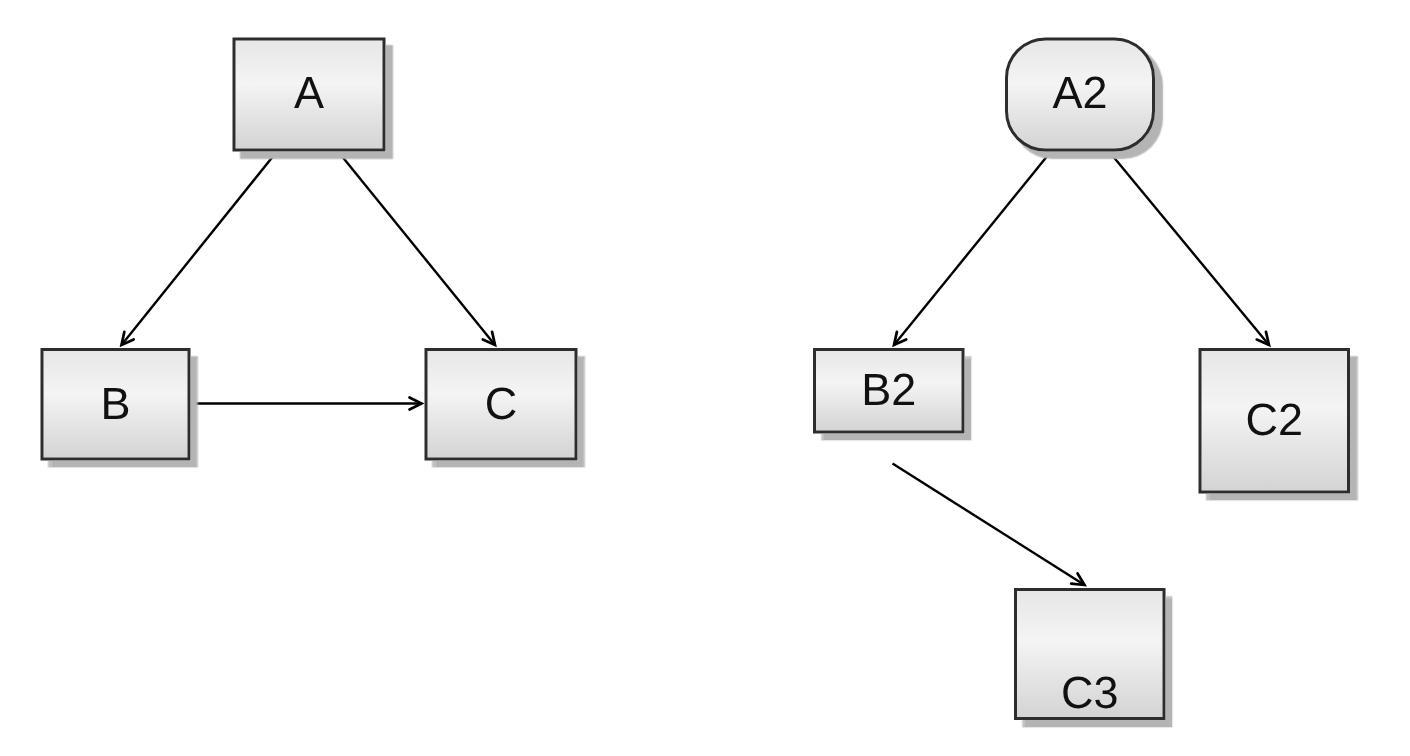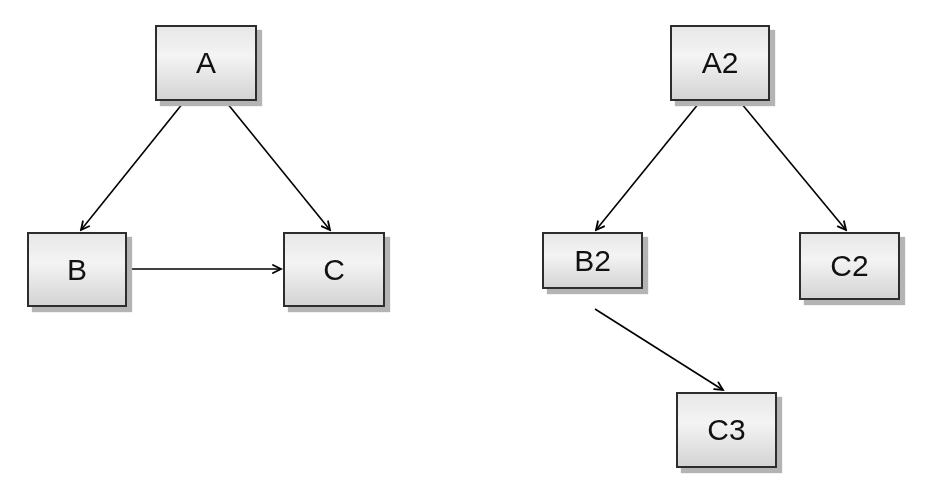--- a/index.html
+++ b/index.html
@@ -70,26 +70,26 @@
   <div id="nodes-layer">
       <div class="node" style="left: 155px; top: 25px; width: 102px; height: 76px;">
         <span class="node-label">A</span>
       </div>
       <div class="node" style="left: 27px; top: 232px; width: 100px; height: 75px;">
         <span class="node-label">B</span>
       </div>
       <div class="node" style="left: 283px; top: 232px; width: 102px; height: 75px;">
         <span class="node-label">C</span>
       </div>
-      <div class="node" style="left: 670px; top: 25px; width: 100px; height: 76px;">
+      <div class="node" style="left: 670px; top: 25px; width: 100px; height: 76px; border-radius: 27px;">
         <span class="node-label">A2</span>
       </div>
       <div class="node" style="left: 542px; top: 232px; width: 101px; height: 57px;">
         <span class="node-label">B2</span>
       </div>
-      <div class="node" style="left: 799px; top: 232px; width: 101px; height: 68px;">
+      <div class="node" style="left: 799px; top: 232px; width: 101px; height: 97px;">
         <span class="node-label">C2</span>
       </div>
-      <div class="node" style="left: 676px; top: 392px; width: 101px; height: 76px;">
+      <div class="node" style="left: 676px; top: 392px; width: 101px; height: 88px; align-items: flex-end;">
         <span class="node-label">C3</span>
       </div>
     </div>
 </div>
 
 </body></html>

